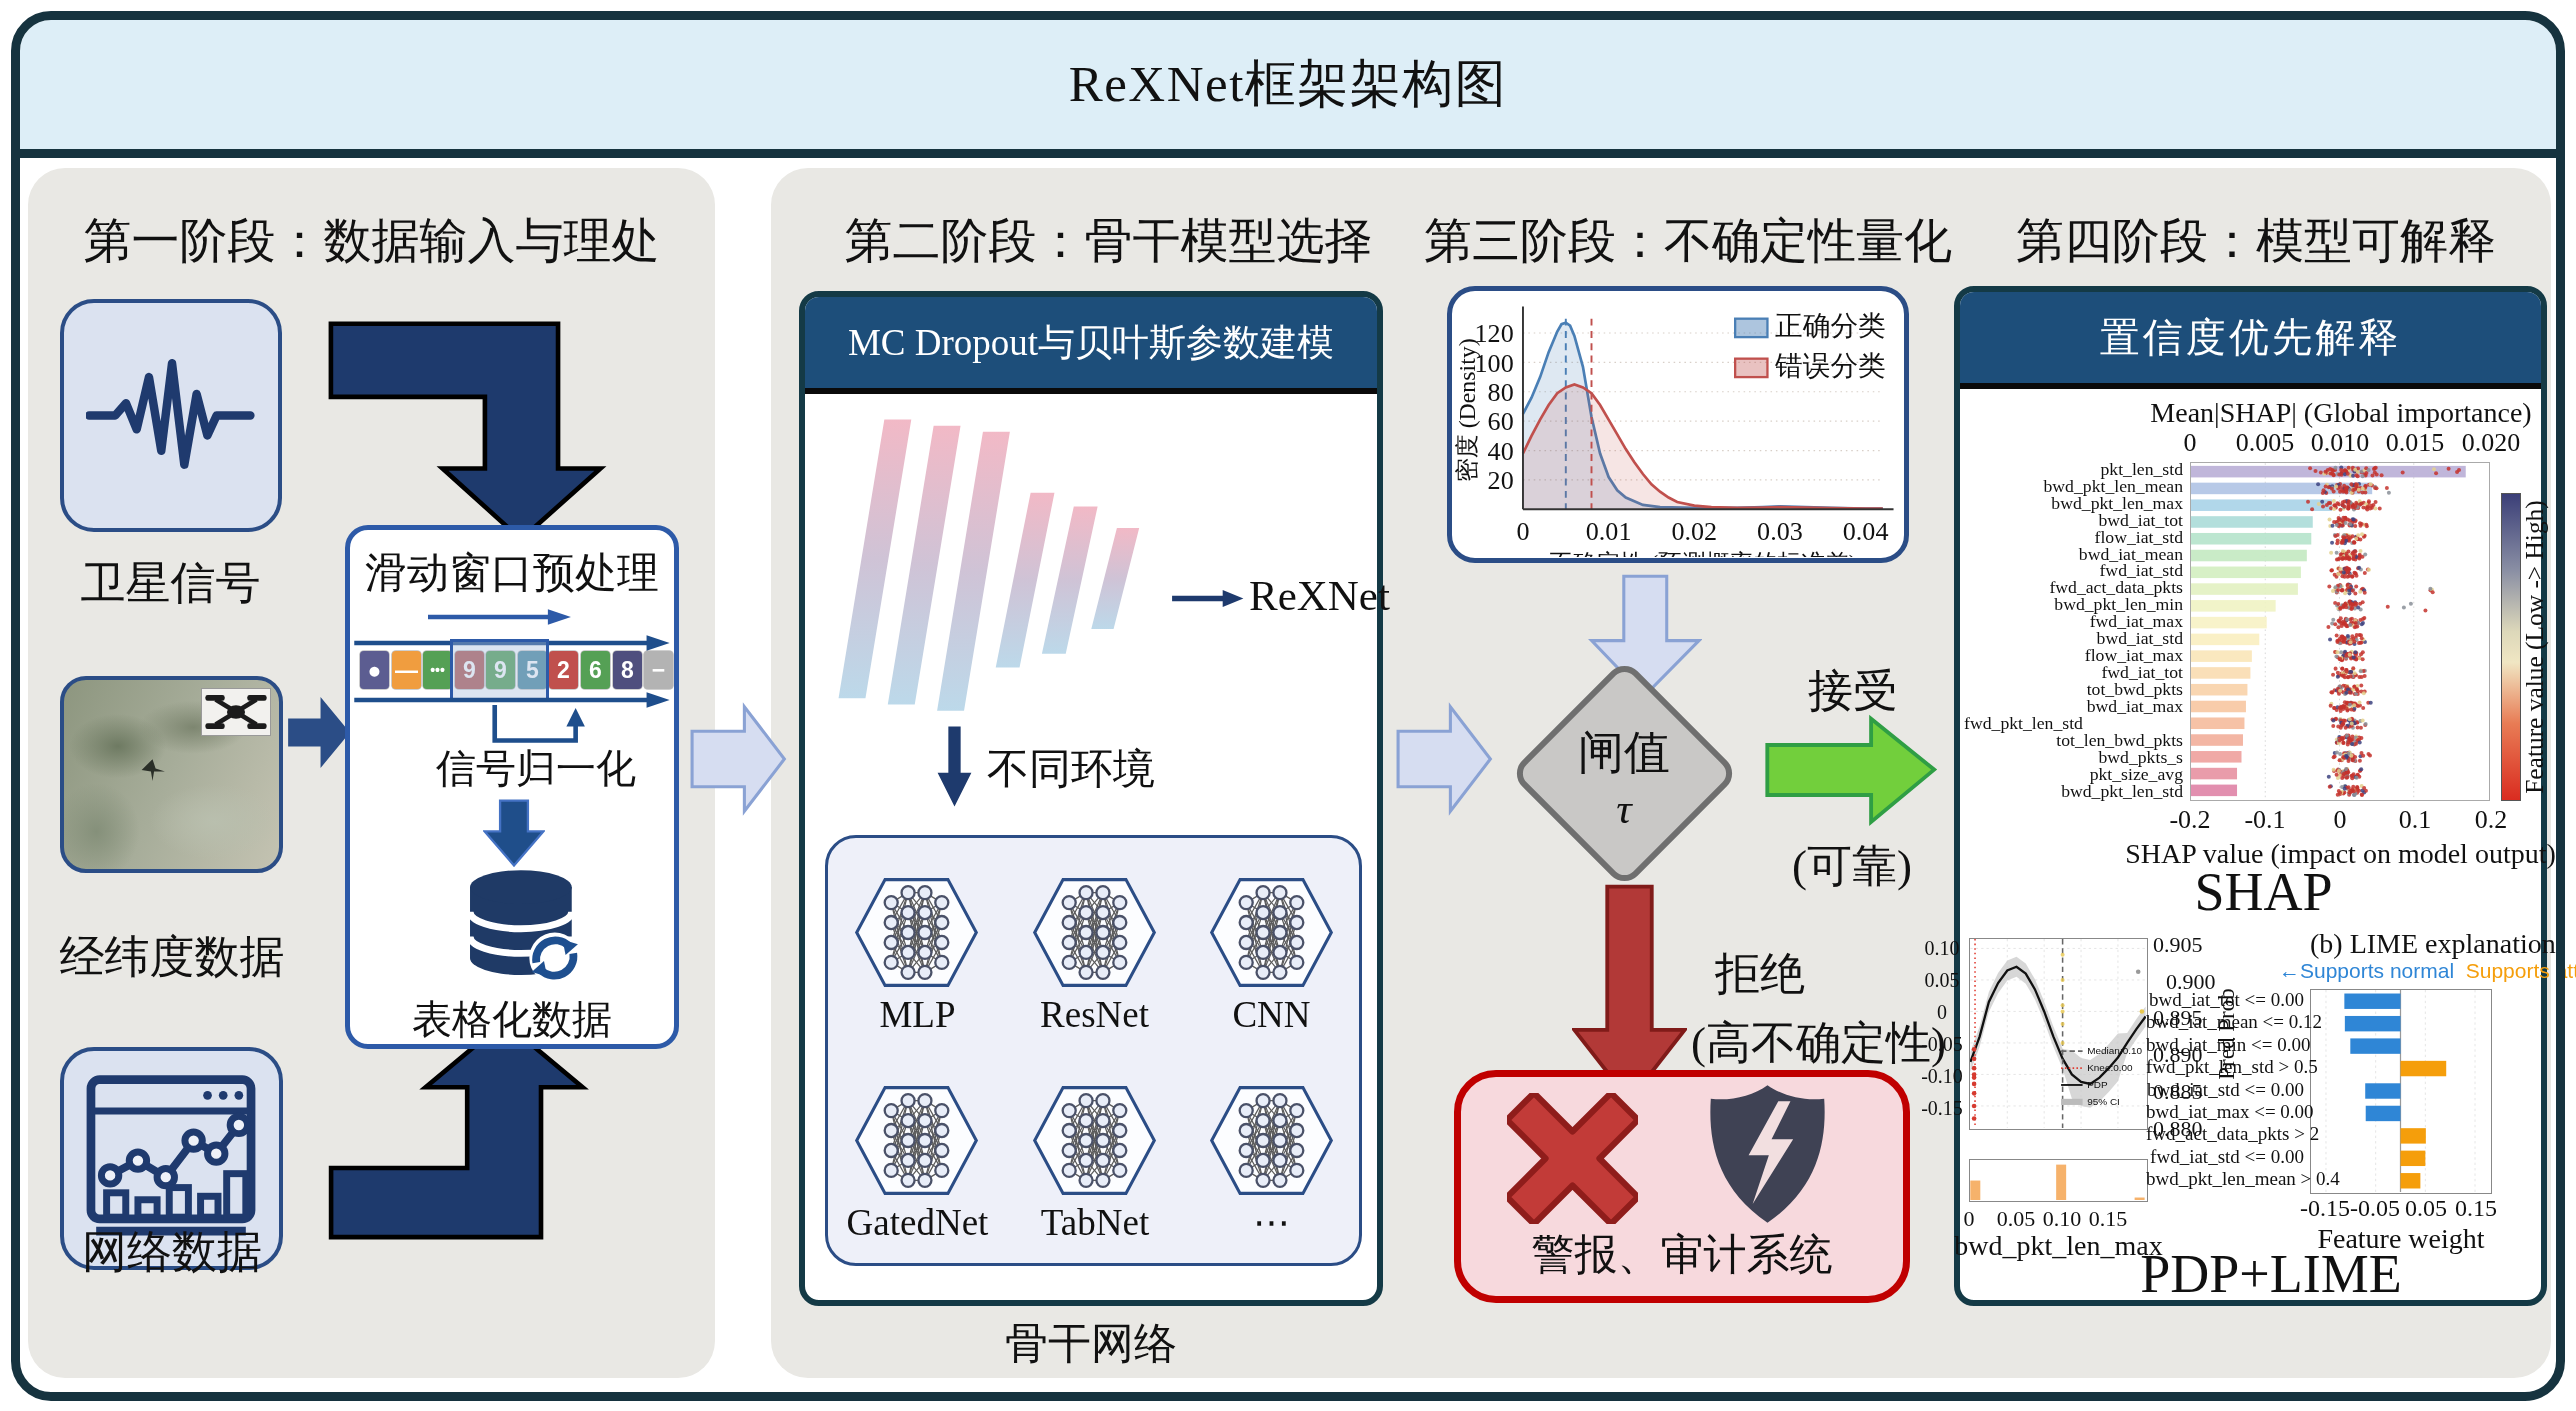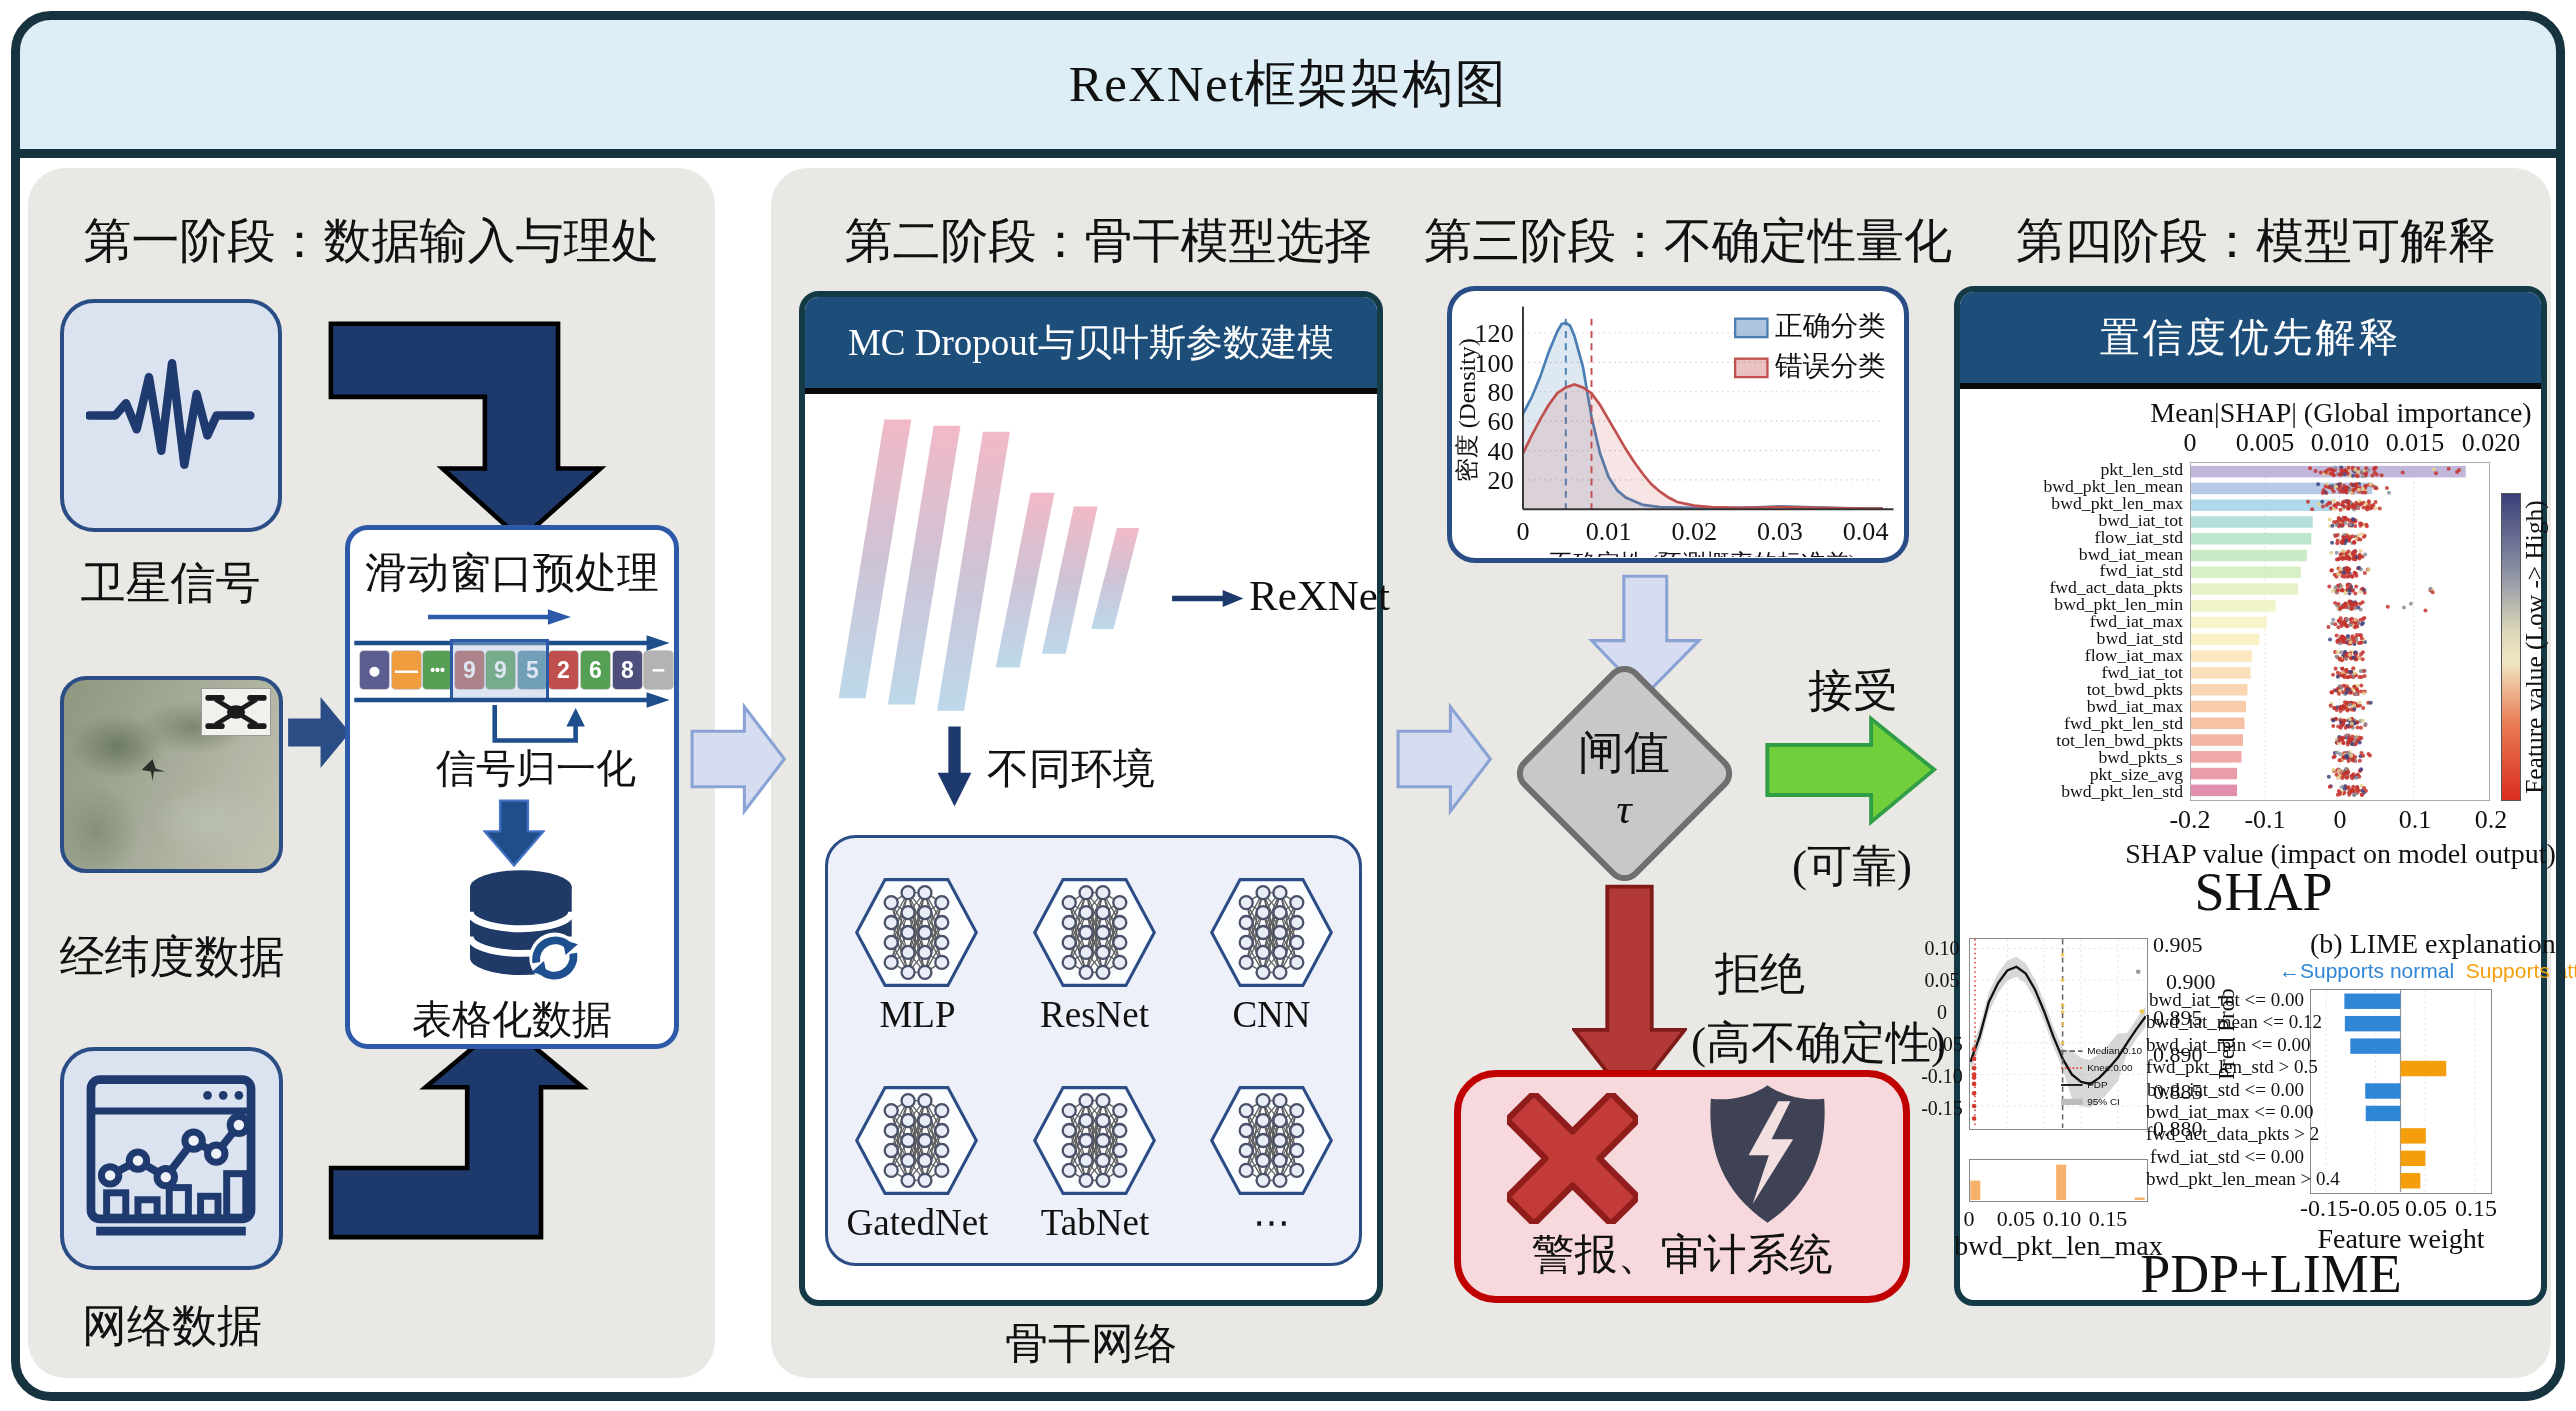--- a/index.html
+++ b/index.html
@@ -109,21 +109,21 @@
       <g fill="none" stroke="#1f3a6e" stroke-width="8">
         <rect x="26" y="140" width="22" height="28"></rect>
           <rect x="62" y="148" width="22" height="20"></rect>
           <rect x="98" y="134" width="22" height="34"></rect>
           <rect x="134" y="144" width="20" height="24"></rect>
           <rect x="164" y="118" width="22" height="50"></rect>
       </g>
       <line x1="14" y1="184" x2="186" y2="184" stroke="#1f3a6e" stroke-width="10"></line>
     </svg>
   </div>
-  <div class="abs clabel" style="left:31px;top:1296px;width:282px;">网络数据</div>
+  <div class="abs clabel" style="left:31px;top:1222px;width:282px;">网络数据</div>
 
   <svg class="abs" style="left:327px;top:1018px;" width="285" height="223" viewBox="0 0 370 290">
     <polygon points="230,5 332,90 278,90 278,285 5,285 5,195 182,195 182,90 128,90" fill="#1e3a6d" stroke="#000" stroke-width="6"></polygon>
   </svg>
 
   <div class="abs ppbox" style="left:345px;top:525px;width:334px;height:524px;"></div>
   <div class="abs pptext" style="left:345px;top:545px;width:334px;font-size:42px;">滑动窗口预处理</div>
 
   <svg class="abs" style="left:428px;top:607px;" width="146" height="20" viewBox="0 0 190 26">
     <line x1="0" y1="13" x2="158" y2="13" stroke="#2d5aa8" stroke-width="6"></line>
@@ -1859,21 +1859,21 @@
       <div class="shap-feat" style="left:1952px;top:544px;">bwd_iat_mean</div>
       <div class="shap-feat" style="left:1952px;top:560px;">fwd_iat_std</div>
       <div class="shap-feat" style="left:1952px;top:577px;">fwd_act_data_pkts</div>
       <div class="shap-feat" style="left:1952px;top:594px;">bwd_pkt_len_min</div>
       <div class="shap-feat" style="left:1952px;top:611px;">fwd_iat_max</div>
       <div class="shap-feat" style="left:1952px;top:628px;">bwd_iat_std</div>
       <div class="shap-feat" style="left:1952px;top:645px;">flow_iat_max</div>
       <div class="shap-feat" style="left:1952px;top:662px;">fwd_iat_tot</div>
       <div class="shap-feat" style="left:1952px;top:679px;">tot_bwd_pkts</div>
       <div class="shap-feat" style="left:1952px;top:696px;">bwd_iat_max</div>
-      <div class="shap-feat" style="left:1952px;top:713px;">fwd_pkt_len_std</div>
+      <div class="shap-feat" style="left:1908px;top:713px;text-align:center;">fwd_pkt_len_std</div>
       <div class="shap-feat" style="left:1952px;top:730px;">tot_len_bwd_pkts</div>
       <div class="shap-feat" style="left:1952px;top:747px;">bwd_pkts_s</div>
       <div class="shap-feat" style="left:1952px;top:764px;">pkt_size_avg</div>
       <div class="shap-feat" style="left:1952px;top:781px;">bwd_pkt_len_std</div>
     </div>
   <div class="abs" id="shap-bottom-ticks">
       <div class="tick" style="left:2190px;top:805px;">-0.2</div>
       <div class="tick" style="left:2265px;top:805px;">-0.1</div>
       <div class="tick" style="left:2340px;top:805px;">0</div>
       <div class="tick" style="left:2415px;top:805px;">0.1</div>

